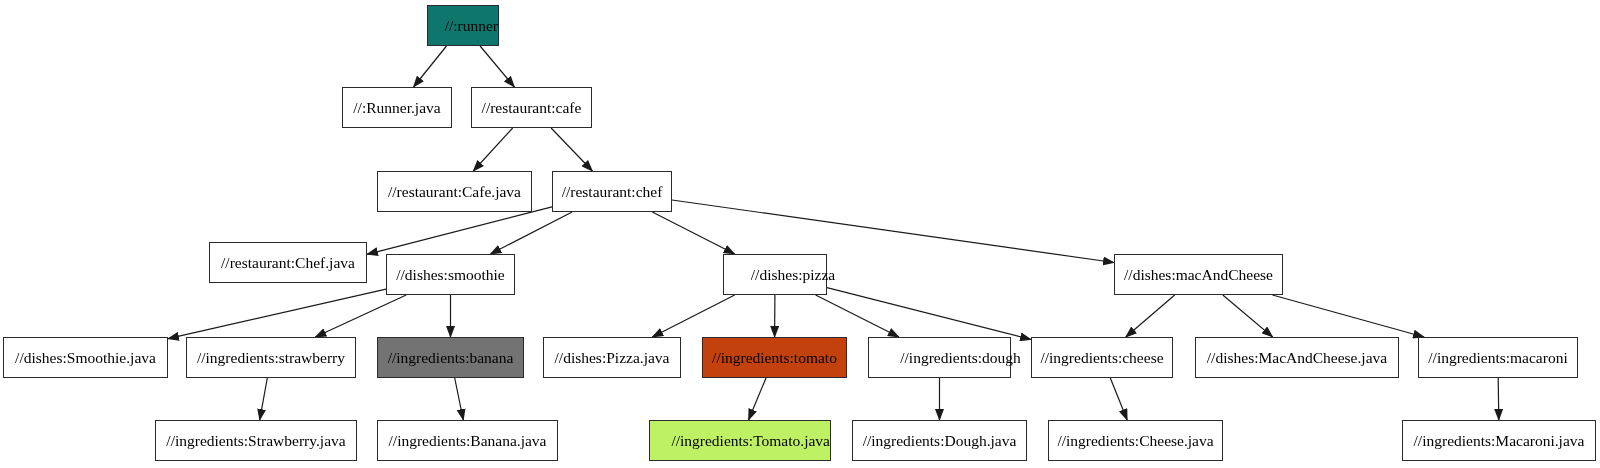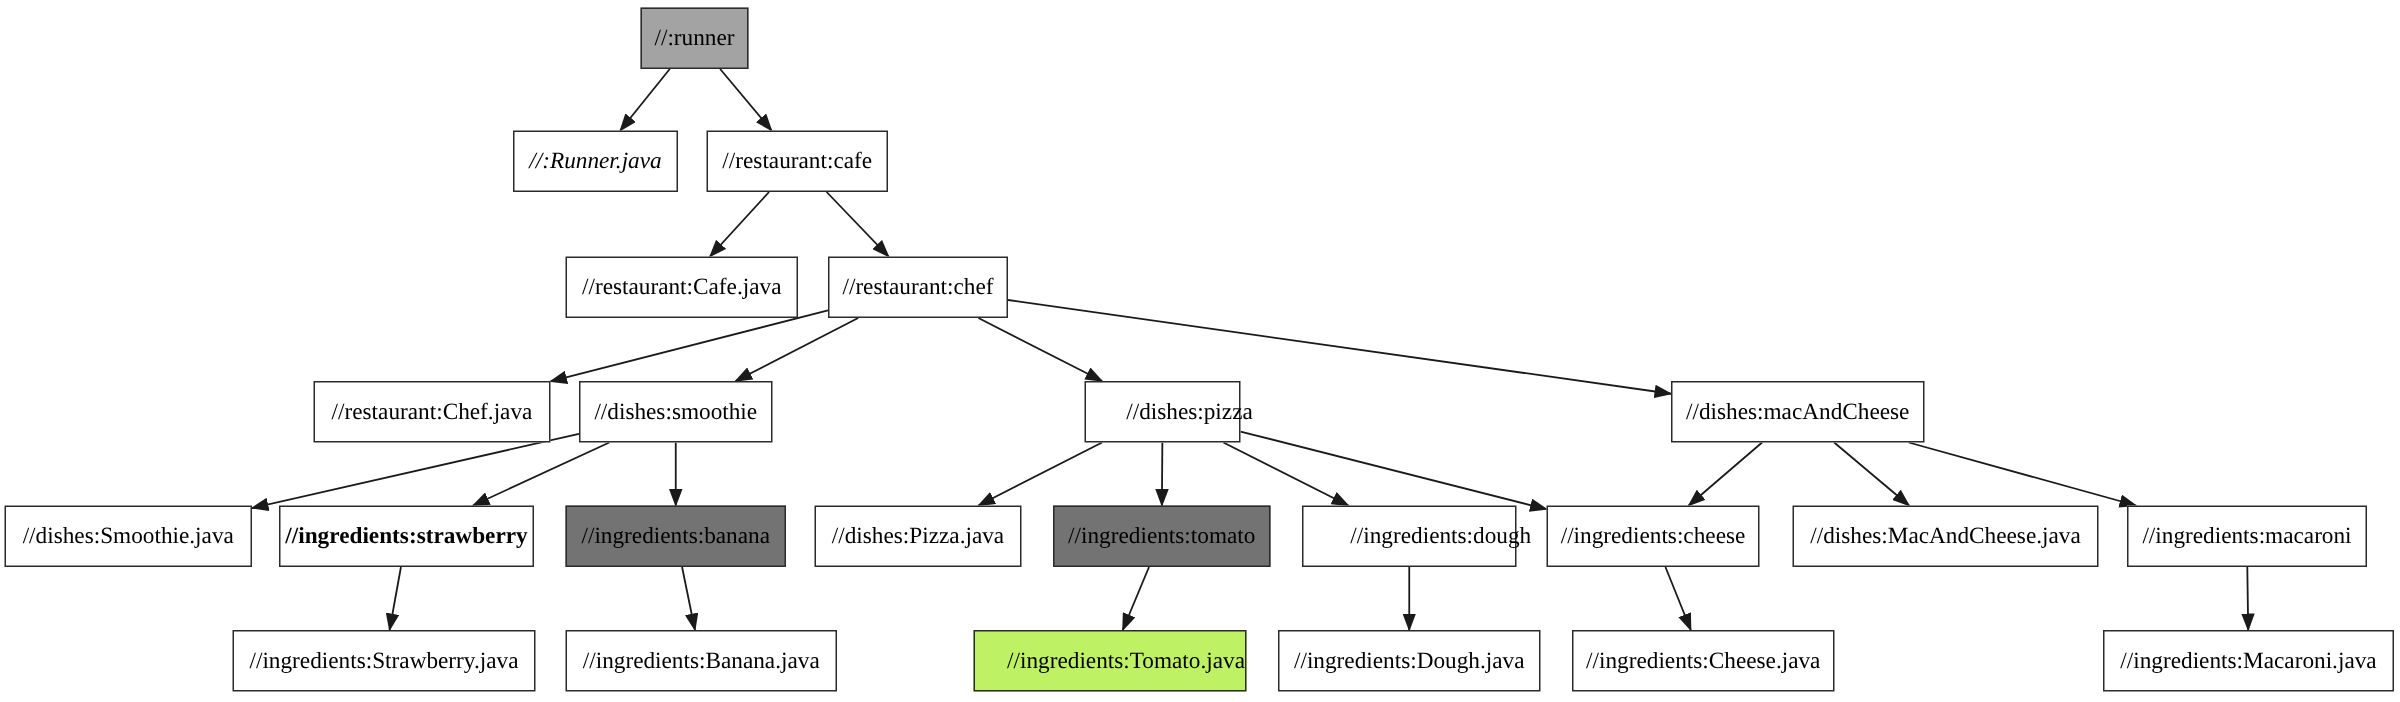--- a/index.html
+++ b/index.html
@@ -64,60 +64,60 @@
         <line x1="766.0" y1="378.0" x2="748.5" y2="420.0" stroke="#1a1a1a" stroke-width="1.2" marker-end="url(#arrow)"></line>
         <line x1="939.5" y1="378.0" x2="939.5" y2="420.0" stroke="#1a1a1a" stroke-width="1.2" marker-end="url(#arrow)"></line>
         <line x1="1110.3" y1="378.0" x2="1127.2" y2="420.0" stroke="#1a1a1a" stroke-width="1.2" marker-end="url(#arrow)"></line>
         <line x1="1174.7" y1="295.0" x2="1125.8" y2="337.0" stroke="#1a1a1a" stroke-width="1.2" marker-end="url(#arrow)"></line>
         <line x1="1222.8" y1="295.0" x2="1272.7" y2="337.0" stroke="#1a1a1a" stroke-width="1.2" marker-end="url(#arrow)"></line>
         <line x1="1272.5" y1="295.0" x2="1424.0" y2="337.0" stroke="#1a1a1a" stroke-width="1.2" marker-end="url(#arrow)"></line>
         <line x1="1498.2" y1="378.0" x2="1498.8" y2="420.0" stroke="#1a1a1a" stroke-width="1.2" marker-end="url(#arrow)"></line>
       </g>
   </svg>
   <div id="node-layer">
-      <div class="node" style="left: 427px; top: 5px; width: 72px; background: #a3a3a3; border-color: rgb(43, 43, 43);">
+      <div class="node" style="left: 427px; top: 5px; width: 72px; background: #0f766e; border-color: rgb(43, 43, 43); justify-content: flex-end;">
         <span class="node-label" style="color: rgb(0, 0, 0);">//:runner</span>
       </div>
-      <div class="node" style="left: 342px; top: 87px; width: 110px; background: rgb(255, 255, 255); border-color: rgb(43, 43, 43); font-style: italic;">
+      <div class="node" style="left: 342px; top: 87px; width: 110px; background: rgb(255, 255, 255); border-color: rgb(43, 43, 43);">
         <span class="node-label" style="color: rgb(0, 0, 0);">//:Runner.java</span>
       </div>
       <div class="node" style="left: 471px; top: 87px; width: 121px; background: rgb(255, 255, 255); border-color: rgb(43, 43, 43);">
         <span class="node-label" style="color: rgb(0, 0, 0);">//restaurant:cafe</span>
       </div>
       <div class="node" style="left: 377px; top: 171px; width: 155px; background: rgb(255, 255, 255); border-color: rgb(43, 43, 43);">
         <span class="node-label" style="color: rgb(0, 0, 0);">//restaurant:Cafe.java</span>
       </div>
       <div class="node" style="left: 552px; top: 171px; width: 120px; background: rgb(255, 255, 255); border-color: rgb(43, 43, 43);">
         <span class="node-label" style="color: rgb(0, 0, 0);">//restaurant:chef</span>
       </div>
-      <div class="node" style="left: 209px; top: 254px; width: 158px; background: rgb(255, 255, 255); border-color: rgb(43, 43, 43); align-items: center;">
+      <div class="node" style="left: 209px; top: 242px; width: 158px; background: rgb(255, 255, 255); border-color: rgb(43, 43, 43); align-items: center;">
         <span class="node-label" style="color: rgb(0, 0, 0);">//restaurant:Chef.java</span>
       </div>
       <div class="node" style="left: 386px; top: 254px; width: 129px; background: rgb(255, 255, 255); border-color: rgb(43, 43, 43);">
         <span class="node-label" style="color: rgb(0, 0, 0);">//dishes:smoothie</span>
       </div>
       <div class="node" style="left: 723px; top: 254px; width: 104px; background: rgb(255, 255, 255); border-color: rgb(43, 43, 43); padding-left: 36px;">
         <span class="node-label" style="color: rgb(0, 0, 0);">//dishes:pizza</span>
       </div>
       <div class="node" style="left: 1114px; top: 254px; width: 169px; background: rgb(255, 255, 255); border-color: rgb(43, 43, 43);">
         <span class="node-label" style="color: rgb(0, 0, 0);">//dishes:macAndCheese</span>
       </div>
       <div class="node" style="left: 3px; top: 337px; width: 165px; background: rgb(255, 255, 255); border-color: rgb(43, 43, 43);">
         <span class="node-label" style="color: rgb(0, 0, 0);">//dishes:Smoothie.java</span>
       </div>
       <div class="node" style="left: 186px; top: 337px; width: 170px; background: rgb(255, 255, 255); border-color: rgb(43, 43, 43);">
-        <span class="node-label" style="color: rgb(0, 0, 0); font-weight: bold;">//ingredients:strawberry</span>
+        <span class="node-label" style="color: rgb(0, 0, 0);">//ingredients:strawberry</span>
       </div>
       <div class="node" style="left: 377px; top: 337px; width: 147px; background: #737373; border-color: rgb(43, 43, 43); justify-content: center;">
         <span class="node-label" style="color: rgb(0, 0, 0);">//ingredients:banana</span>
       </div>
       <div class="node" style="left: 543px; top: 337px; width: 138px; background: rgb(255, 255, 255); border-color: rgb(43, 43, 43);">
         <span class="node-label" style="color: rgb(0, 0, 0);">//dishes:Pizza.java</span>
       </div>
-      <div class="node" style="left: 702px; top: 337px; width: 145px; background: #737373; border-color: rgb(43, 43, 43);">
+      <div class="node" style="left: 702px; top: 337px; width: 145px; background: #c2410c; border-color: rgb(43, 43, 43);">
         <span class="node-label" style="color: rgb(0, 0, 0);">//ingredients:tomato</span>
       </div>
       <div class="node" style="left: 868px; top: 337px; width: 143px; background: rgb(255, 255, 255); border-color: rgb(43, 43, 43); padding-left: 42px;">
         <span class="node-label" style="color: rgb(0, 0, 0);">//ingredients:dough</span>
       </div>
       <div class="node" style="left: 1031px; top: 337px; width: 142px; background: rgb(255, 255, 255); border-color: rgb(43, 43, 43);">
         <span class="node-label" style="color: rgb(0, 0, 0);">//ingredients:cheese</span>
       </div>
       <div class="node" style="left: 1195px; top: 337px; width: 204px; background: rgb(255, 255, 255); border-color: rgb(43, 43, 43); text-align: right;">
         <span class="node-label" style="color: rgb(0, 0, 0);">//dishes:MacAndCheese.java</span>

